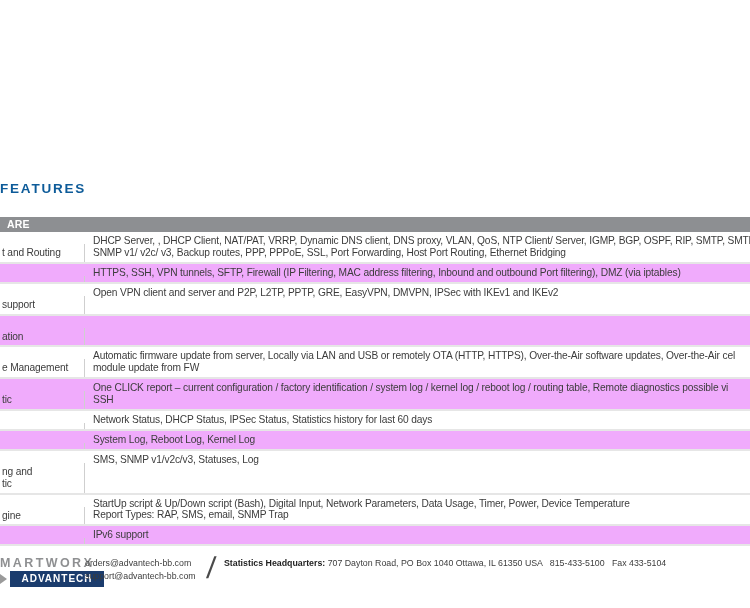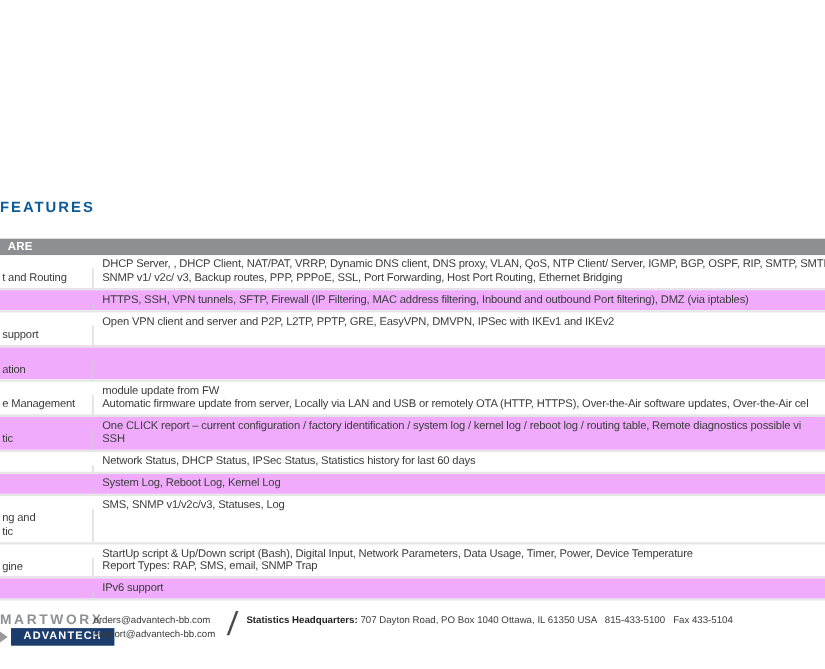--- a/index.html
+++ b/index.html
@@ -107,22 +107,22 @@
       <div class="lbl">
           <span class="ln">ation</span>
         </div>
     </div>
 
     <div class="row">
       <div class="lbl">
           <span class="ln">e Management</span>
         </div>
       <div class="val">
+        <span class="ln">Automatic firmware update from server, Locally via LAN and USB or remotely OTA (HTTP, HTTPS), Over-the-Air software updates, Over-the-Air cel</span>
         <span class="ln">module update from FW</span>
-        <span class="ln">Automatic firmware update from server, Locally via LAN and USB or remotely OTA (HTTP, HTTPS), Over-the-Air software updates, Over-the-Air cel</span>
       </div>
     </div>
 
     <div class="row shade">
       <div class="lbl">
           <span class="ln">tic</span>
         </div>
       <div class="val">
         <span class="ln">One CLICK report – current configuration / factory identification / system log / kernel log / reboot log / routing table, Remote diagnostics possible vi</span>
         <span class="ln">SSH</span>

